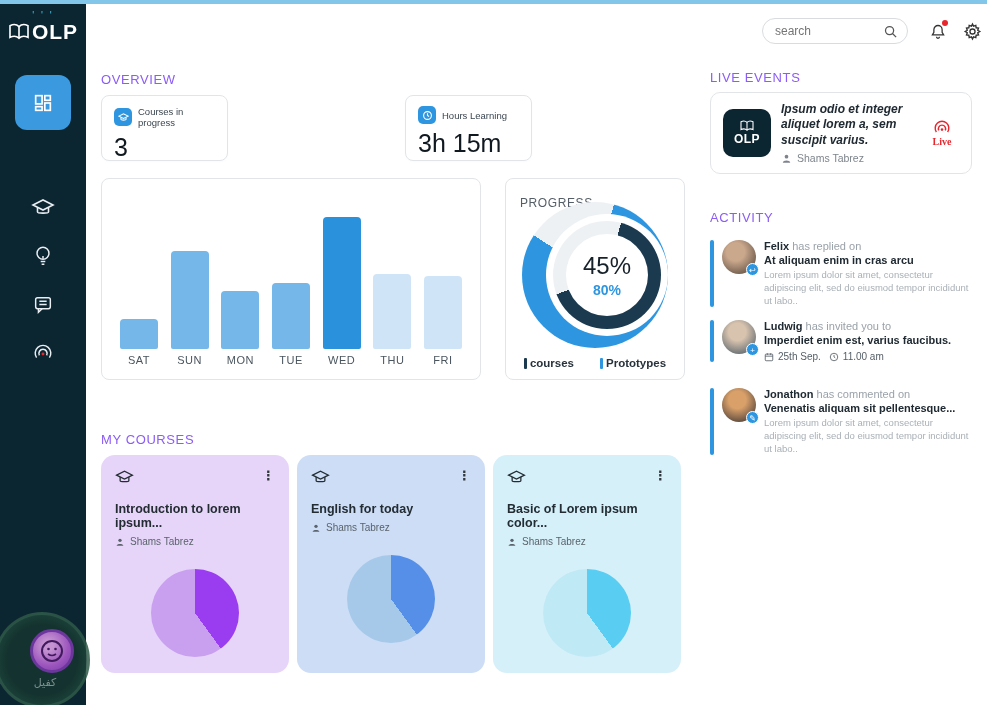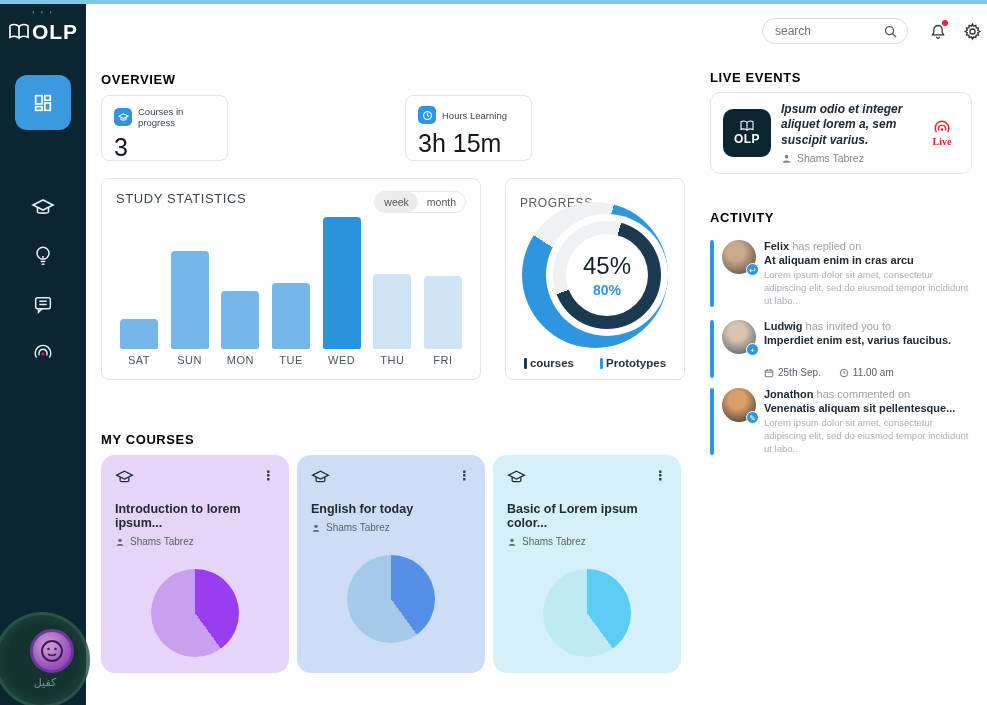--- a/index.html
+++ b/index.html
@@ -32,21 +32,21 @@
   .main { position:absolute; left:86px; top:4px; width:901px; height:701px; background:#fff; }
   .page-title { position:absolute; left:16px; top:14px; font-size:26px; font-weight:600; letter-spacing:.5px; color:#16212a; }
 
   .searchbox { position:absolute; left:676px; top:14px; width:146px; height:26px; border:1px solid #d9dcdf;
     border-radius:13px; display:flex; align-items:center; padding:0 8px 0 12px; }
   .searchbox input { border:none; outline:none; width:108px; font-size:12px; color:#333; background:transparent;
     font-family:"Liberation Sans",sans-serif; }
   .icon-btn { position:absolute; top:15px; width:24px; height:24px; display:flex; align-items:center; justify-content:center; cursor:pointer; }
   .bell-dot { position:absolute; right:2px; top:1px; width:6px; height:6px; border-radius:50%; background:#e8262d; }
 
-  .section-label { font-size:13px; font-weight:700; letter-spacing:.6px; color:#000000; }
+  .section-label { font-size:13px; font-weight:400; letter-spacing:.6px; color:#8b5cf6; }
 
   
   .stat-card { position:absolute; top:91px; width:127px; height:66px; background:#fff; border:1px solid #e2e5e8;
     border-radius:8px; padding:10px 12px 8px; box-shadow:0 1px 2px rgba(0,0,0,.02); }
   .stat-head { display:flex; align-items:center; gap:6px; }
   .stat-chip { width:18px; height:18px; border-radius:5px; background:#2e96e0; color:#fff; display:flex;
     align-items:center; justify-content:center; flex:0 0 18px; }
   .stat-label { font-size:9.5px; color:#3b4650; }
   .stat-value { font-size:25px; color:#101820; margin-top:5px; font-weight:400; }
 
@@ -93,21 +93,21 @@
   .activity-item { position:absolute; left:624px; width:264px; display:flex; gap:8px; cursor:pointer; }
   .act-bar { width:4px; border-radius:2px; background:#2e96e0; flex:0 0 4px; }
   .avatar { width:34px; height:34px; border-radius:50%; flex:0 0 34px; position:relative; }
   .avatar .badge { position:absolute; right:-3px; bottom:-2px; width:13px; height:13px; border-radius:50%;
     background:#2e96e0; color:#fff; font-size:8px; line-height:13px; text-align:center; border:1px solid #fff; }
   .act-text { font-size:11px; }
   .act-line1 { color:#9aa2a9; }
   .act-line1 b { color:#202a32; }
   .act-target { font-weight:700; color:#202a32; margin-top:2px; font-size:11px; }
   .act-body { color:#a9b0b6; font-size:9.5px; margin-top:3px; line-height:1.35; width:210px; }
-  .act-meta { display:flex; gap:18px; margin-top:21px; font-size:10px; color:#6e7press; color:#6e767d; align-items:center; }
+  .act-meta { display:flex; gap:8px; margin-top:5px; font-size:10px; color:#6e7press; color:#6e767d; align-items:center; }
   .act-meta .mi { display:flex; gap:4px; align-items:center; color:#555e66; }
 
   
   .courses-label { position:absolute; left:15px; top:428px; }
   .course-card { position:absolute; top:451px; width:188px; height:218px; border-radius:14px; padding:14px 14px 0; cursor:pointer; }
   .course-head { display:flex; justify-content:space-between; align-items:flex-start; }
   .kebab { font-size:13px; font-weight:700; color:#30373d; letter-spacing:0; line-height:1; cursor:pointer; }
   .course-title { font-size:12.5px; font-weight:700; color:#232c33; margin-top:16px; }
   .course-author { display:flex; align-items:center; gap:5px; margin-top:6px; font-size:10px; color:#5a636b; }
   .course-pie { width:88px; height:88px; border-radius:50%; margin:22px auto 0; }
@@ -223,27 +223,20 @@
             <circle cx="12" cy="12" r="8.5"></circle>
             <path d="M12 7 V12 L15.5 14"></path>
           </svg>
       </span>
       <span class="stat-label">Hours Learning</span>
     </div>
     <div class="stat-value">3h 15m</div>
   </div>
 
   <div class="study-card">
-    <div class="study-head">
-      <span class="section-label" style="font-weight:500;color:#39434b">STUDY STATISTICS</span>
-      <span class="toggle">
-        <span class="opt sel">week</span>
-        <span class="opt">month</span>
-      </span>
-    </div>
     <div class="bars">
         <div class="barcol">
           <div class="bar" style="height: 30px; background: rgb(116, 183, 232);"></div>
         </div>
         <div class="barcol">
           <div class="bar" style="height: 98px; background: rgb(116, 183, 232);"></div>
         </div>
         <div class="barcol">
           <div class="bar" style="height: 58px; background: rgb(116, 183, 232);"></div>
         </div>

